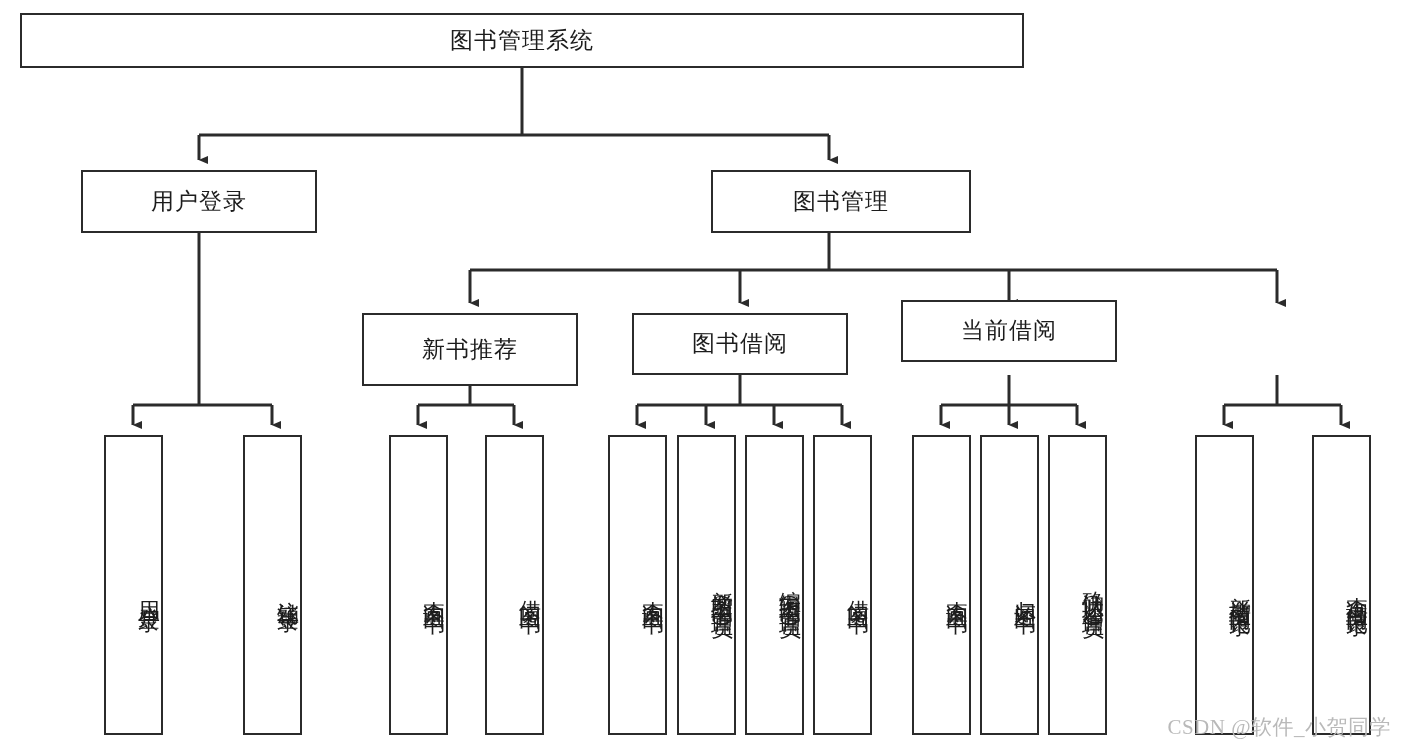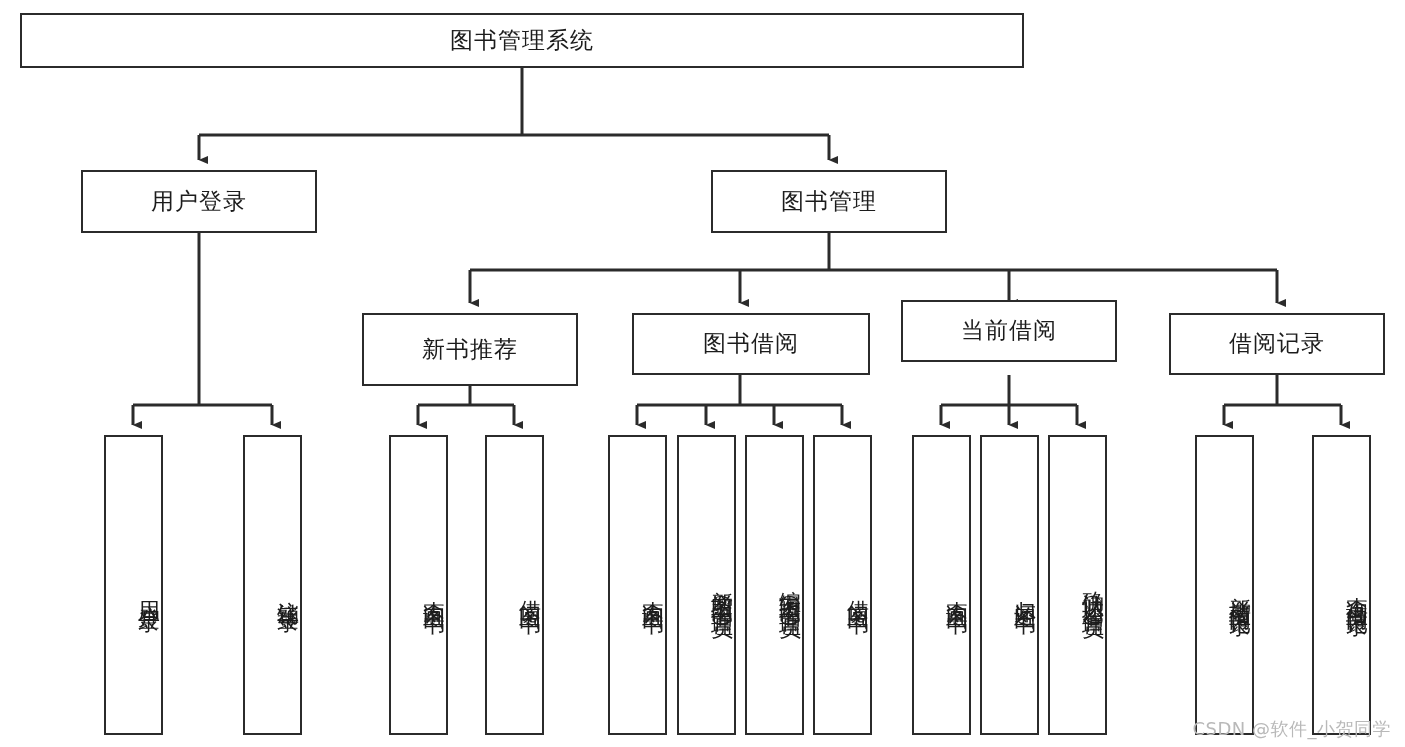--- a/index.html
+++ b/index.html
@@ -9,20 +9,21 @@
   }
   body {
     font-family: "DejaVu Sans", "Liberation Sans", sans-serif;
   }
   #canvas {
     position: relative;
     width: 1405px;
     height: 747px;
     background: #ffffff;
     overflow: hidden;
+    font-family: Liberation Serif, serif;
   }
   .node {
     position: absolute;
     box-sizing: border-box;
     background: #ffffff;
     border: 2.5px solid #2b2b2b;
     display: flex;
     align-items: center;
     justify-content: center;
     color: #1c1c1c;
@@ -51,21 +52,21 @@
     left: 0;
     top: 0;
     width: 1405px;
     height: 747px;
     pointer-events: none;
   }
   .watermark {
     position: absolute;
     right: 14px;
     bottom: 6px;
-    font-size: 18px;
+    font-size: 21px;
     color: #b9b9b9;
     letter-spacing: 0.5px;
     white-space: nowrap;
     user-select: none;
   }
 </style>
 </head>
 <body>
 
 <div id="canvas">
@@ -120,35 +121,32 @@
     </g>
   </svg>
 
   <div class="node horiz" style="left:20px; top:13px; width:1004px; height:55px;">
     <span class="lbl">图书管理系统</span>
   </div>
 
   <div class="node horiz" style="left:81px; top:170px; width:236px; height:63px;">
     <span class="lbl">用户登录</span>
   </div>
-  <div class="node horiz" style="left:711px; top:170px; width:236px; height:63px;">
+  <div class="node horiz" style="left:711px; top:170px; width:260px; height:63px;">
     <span class="lbl">图书管理</span>
   </div>
 
   <div class="node horiz" style="left:362px; top:313px; width:216px; height:73px;">
     <span class="lbl">新书推荐</span>
   </div>
-  <div class="node horiz" style="left:632px; top:313px; width:238px; height:62px;">
+  <div class="node horiz" style="left:632px; top:313px; width:216px; height:62px;">
     <span class="lbl">图书借阅</span>
   </div>
   <div class="node horiz" style="left:901px; top:300px; width:216px; height:62px;">
     <span class="lbl">当前借阅</span>
-  </div>
-  <div class="node horiz" style="left:1169px; top:313px; width:216px; height:62px;">
-    <span class="lbl">借阅记录</span>
   </div>
 
   <div class="node vert" style="left:104px; top:435px; width:59px; height:300px;">
     <span class="lbl">用户登录</span>
   </div>
   <div class="node vert" style="left:243px; top:435px; width:59px; height:300px;">
     <span class="lbl">注销登录</span>
   </div>
 
   <div class="node vert" style="left:389px; top:435px; width:59px; height:300px;">

